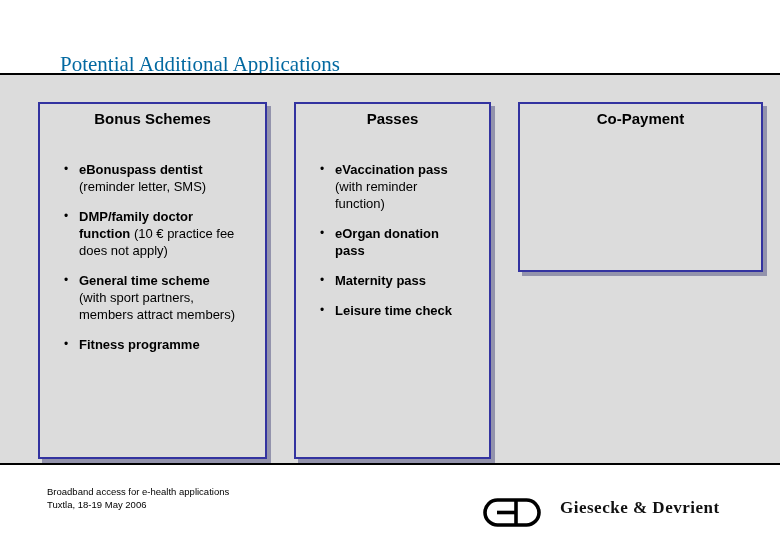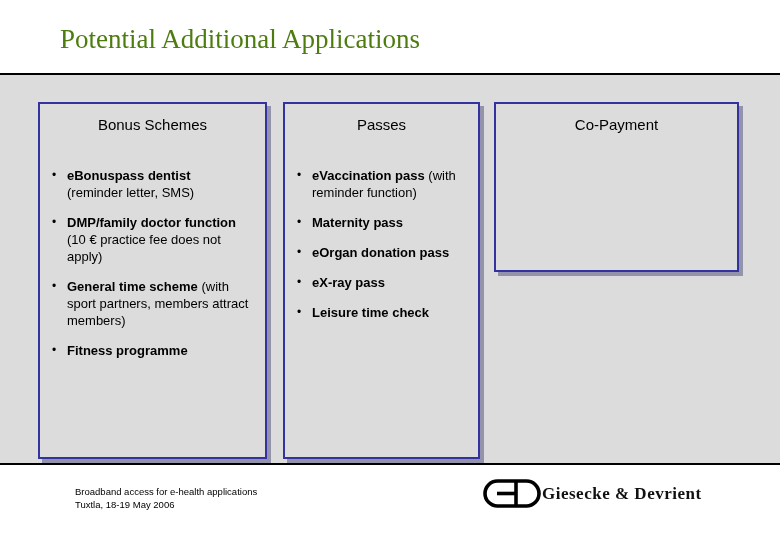--- a/index.html
+++ b/index.html
@@ -6,24 +6,24 @@
   .stage {
     position: relative;
     width: 780px; height: 540px;
     background: #ffffff;
     overflow: hidden;
     font-family: "Liberation Sans", sans-serif;
     color: #000;
   }
   .slide-title {
     position: absolute;
-    left: 60px; top: 24px;
+    left: 60px; top: 52px;
     font-family: "Liberation Serif", serif;
-    font-size: 27px;
-    color: #4d7c0f;
+    font-size: 21px;
+    color: #0369a1;
     white-space: nowrap;
   }
   .topline {
     position: absolute; left: 0; top: 73px;
     width: 780px; height: 2px; background: #000;
   }
   .band {
     position: absolute; left: 0; top: 75px;
     width: 780px; height: 388px;
     background: #dcdcdc;
@@ -33,33 +33,33 @@
     width: 780px; height: 2px; background: #000;
   }
   .box {
     position: absolute;
     box-sizing: border-box;
     background: #dcdcdc;
     border: 2px solid #3333a0;
     box-shadow: 4px 4px 0 #9393ac;
   }
   .box-bonus   { left: 38px;  top: 27px; width: 229px; height: 357px; }
-  .box-passes  { left: 283px; top: 27px; width: 197px; height: 357px; }
-  .box-copay   { left: 494px; top: 27px; width: 245px; height: 170px; }
+  .box-passes  { left: 294px; top: 27px; width: 197px; height: 357px; }
+  .box-copay   { left: 518px; top: 27px; width: 245px; height: 170px; }
   .box-header {
-    margin-top: 11px;
+    margin-top: 5px;
     margin-bottom: 33px;
     text-align: center;
     font-size: 15px;
-    font-weight: normal;
+    font-weight: bold;
     line-height: 19px;
   }
   ul.items {
     list-style: none;
-    margin: 0;
+    margin: 12px;
     padding: 0 16px 0 10px;
   }
   ul.items li {
     position: relative;
     padding-left: 17px;
     font-size: 13px;
     line-height: 17px;
     margin-bottom: 13px;
   }
   ul.items li::before {
@@ -69,28 +69,26 @@
     font-size: 12px;
   }
   .b { font-weight: bold; }
   .r { font-weight: normal; }
   .footer-text {
     position: absolute;
     left: 47px; top: 485px;
     font-size: 9.5px;
     line-height: 13px;
     color: #000;
-    margin-left: 28px;
   }
   .logo {
     position: absolute;
-    left: 483px; top: 479px;
+    left: 483px; top: 498px;
     display: flex;
-    align-items: center;
-    gap: 1px;
+    gap: 19px;
   }
   .logo svg { display: block; }
   .logo-text {
     font-family: "Liberation Serif", serif;
     font-size: 17px;
     font-weight: 600;
     letter-spacing: 0.5px;
     color: #111;
     white-space: nowrap;
   }
@@ -112,23 +110,22 @@
         <li><span class="b">DMP/family doctor function</span> <span class="r">(10 € practice fee does not apply)</span></li>
         <li><span class="b">General time scheme</span> <span class="r">(with sport partners, members attract members)</span></li>
         <li><span class="b">Fitness programme</span> <span class="r"></span></li>
       </ul>
     </div>
 
     <div class="box box-passes">
       <div class="box-header">Passes</div>
       <ul class="items">
         <li><span class="b">eVaccination pass</span> <span class="r">(with reminder function)</span></li>
+        <li><span class="b">eOrgan donation pass</span> <span class="r"></span></li>
         <li><span class="b">Maternity pass</span> <span class="r"></span></li>
-        <li><span class="b">eOrgan donation pass</span> <span class="r"></span></li>
-        <li><span class="b">eX-ray pass</span> <span class="r"></span></li>
         <li><span class="b">Leisure time check</span> <span class="r"></span></li>
       </ul>
     </div>
 
     <div class="box box-copay">
       <div class="box-header">Co-Payment</div>
       <ul class="items">
       </ul>
     </div>
 

